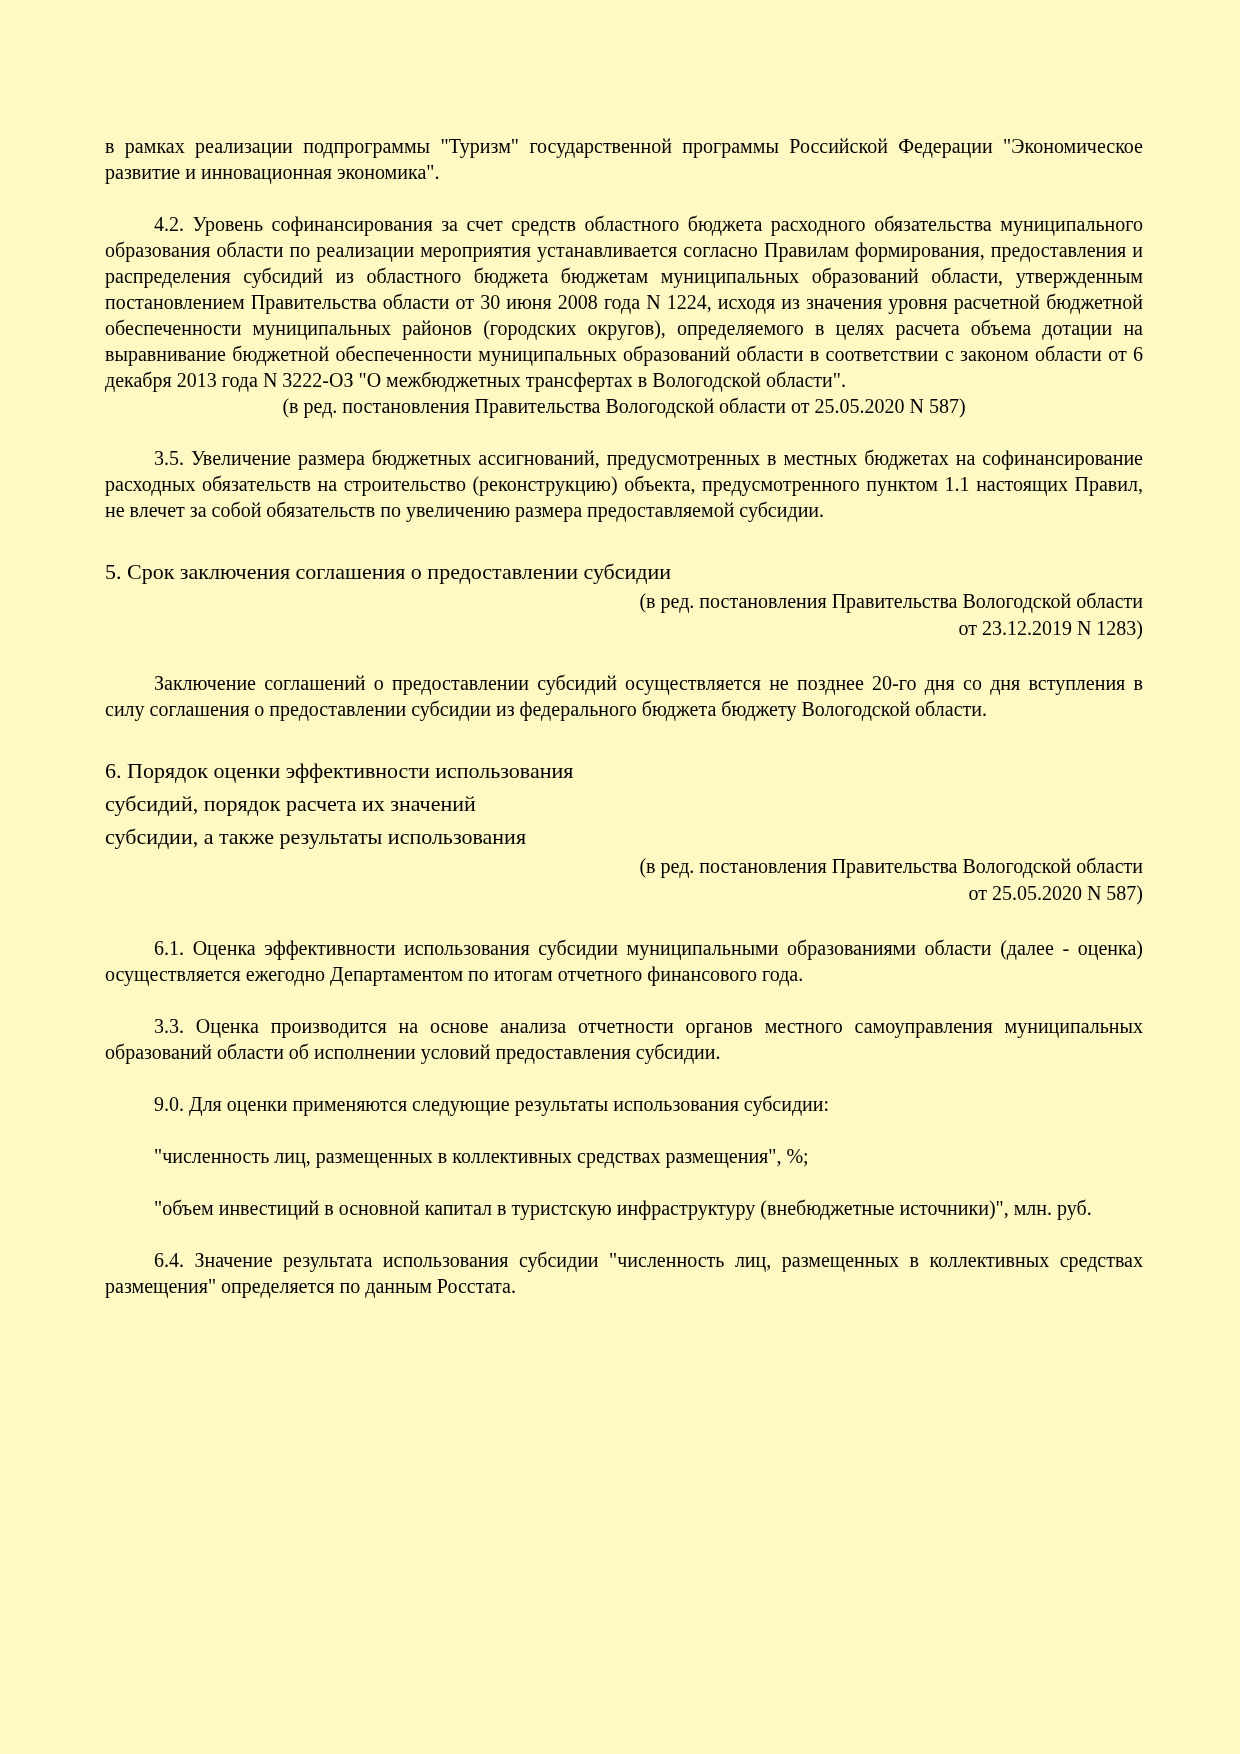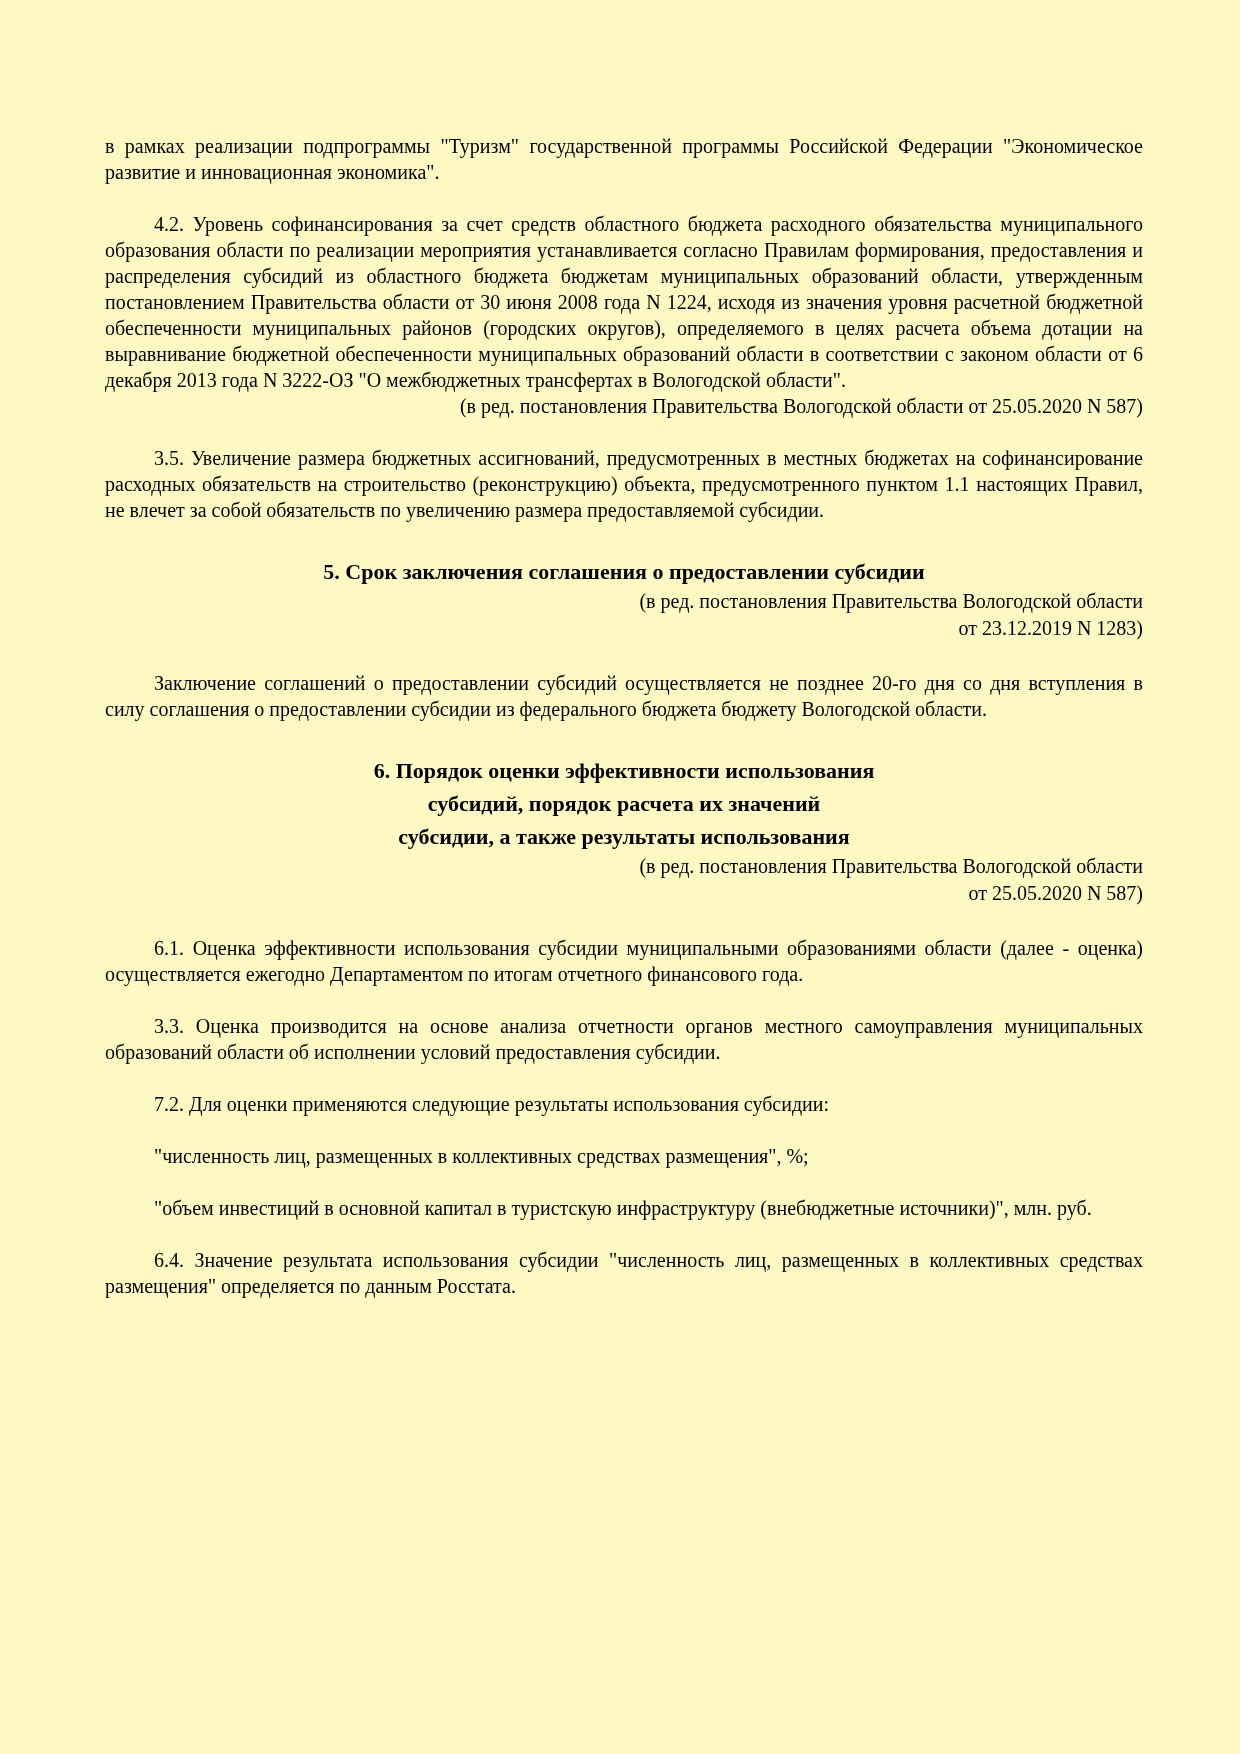--- a/index.html
+++ b/index.html
@@ -27,27 +27,26 @@
     text-indent: 49px;
   }
   .p-flush {
     text-indent: 0;
   }
   .p-tight {
     margin-bottom: 0;
   }
   .note {
     margin: 0 0 26px 0;
-    text-align: right;
+    text-align: center;
     text-indent: 0;
   }
   .heading {
     margin: 0;
-    text-align: center;
-    font-weight: bold;
+    font-weight: normal;
     font-size: 22px;
     line-height: 33px;
   }
   .heading-top {
     margin-top: 32px;
   }
   .subheading {
     margin: 0;
     text-align: right;
     font-size: 20px;
@@ -79,21 +78,21 @@
   <div class="heading heading-top">6. Порядок оценки эффективности использования</div>
   <div class="heading">субсидий, порядок расчета их значений</div>
   <div class="heading">субсидии, а также результаты использования</div>
   <div class="subheading">(в ред. постановления Правительства Вологодской области</div>
   <div class="subheading subheading-last">от 25.05.2020 N 587)</div>
 
   <p class="p">6.1. Оценка эффективности использования субсидии муниципальными образованиями области (далее - оценка) осуществляется ежегодно Департаментом по итогам отчетного финансового года.</p>
 
   <p class="p">3.3. Оценка производится на основе анализа отчетности органов местного самоуправления муниципальных образований области об исполнении условий предоставления субсидии.</p>
 
-  <p class="p">7.2. Для оценки применяются следующие результаты использования субсидии:</p>
+  <p class="p">9.0. Для оценки применяются следующие результаты использования субсидии:</p>
 
   <p class="p">"численность лиц, размещенных в коллективных средствах размещения", %;</p>
 
   <p class="p">"объем инвестиций в основной капитал в туристскую инфраструктуру (внебюджетные источники)", млн. руб.</p>
 
   <p class="p">6.4. Значение результата использования субсидии "численность лиц, размещенных в коллективных средствах размещения" определяется по данным Росстата.</p>
 
 </div>
 
 </body></html>

